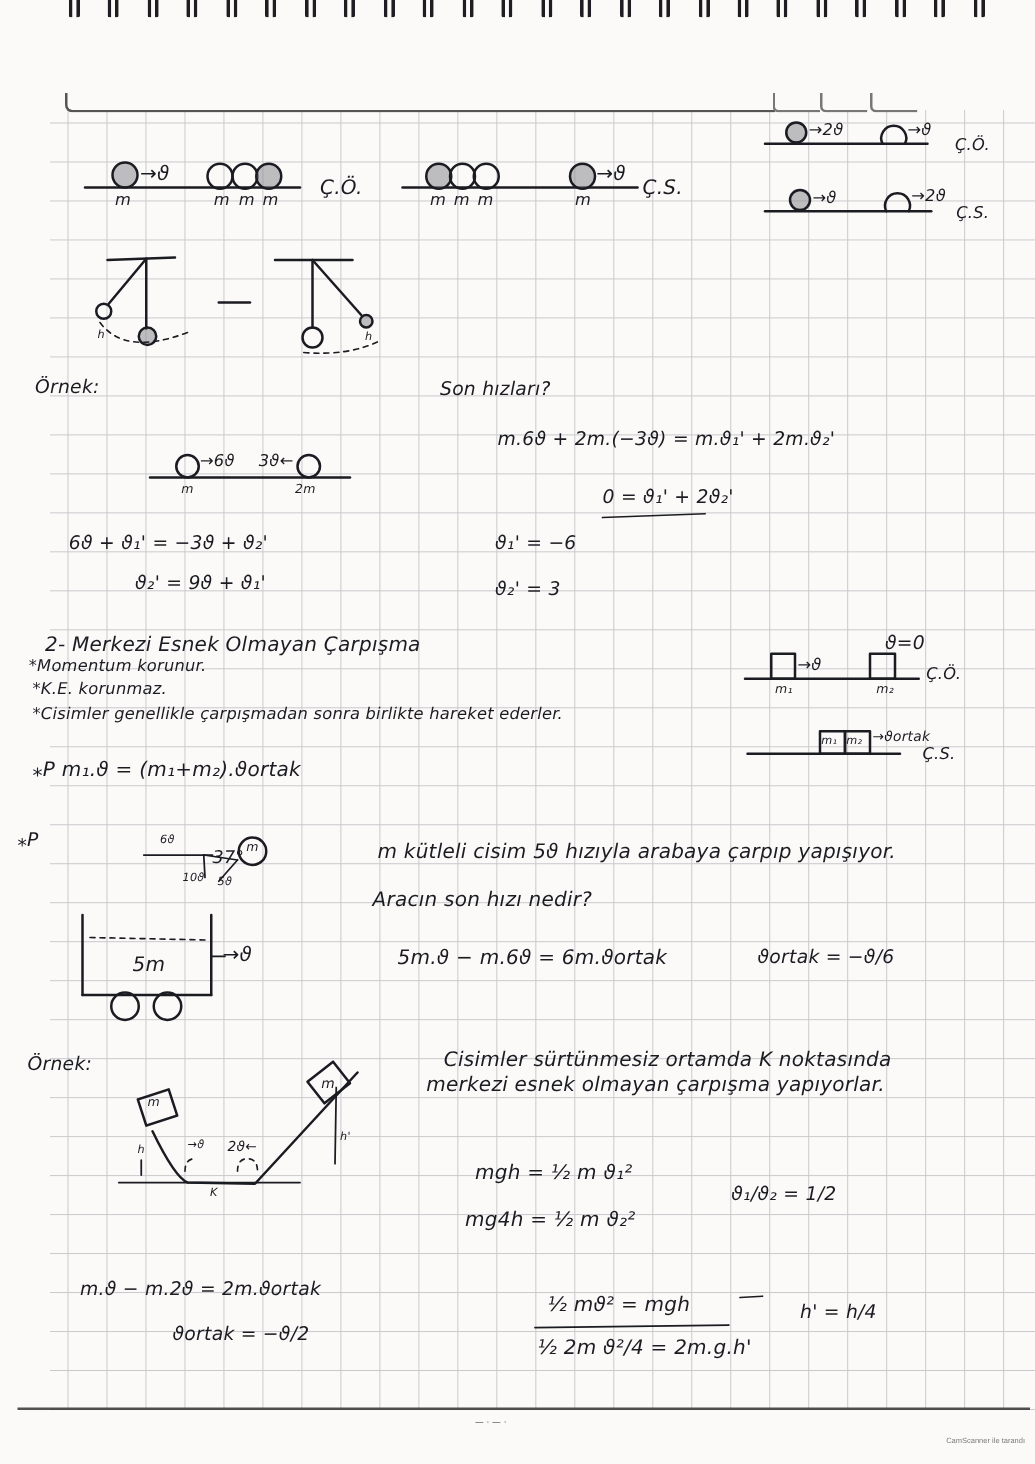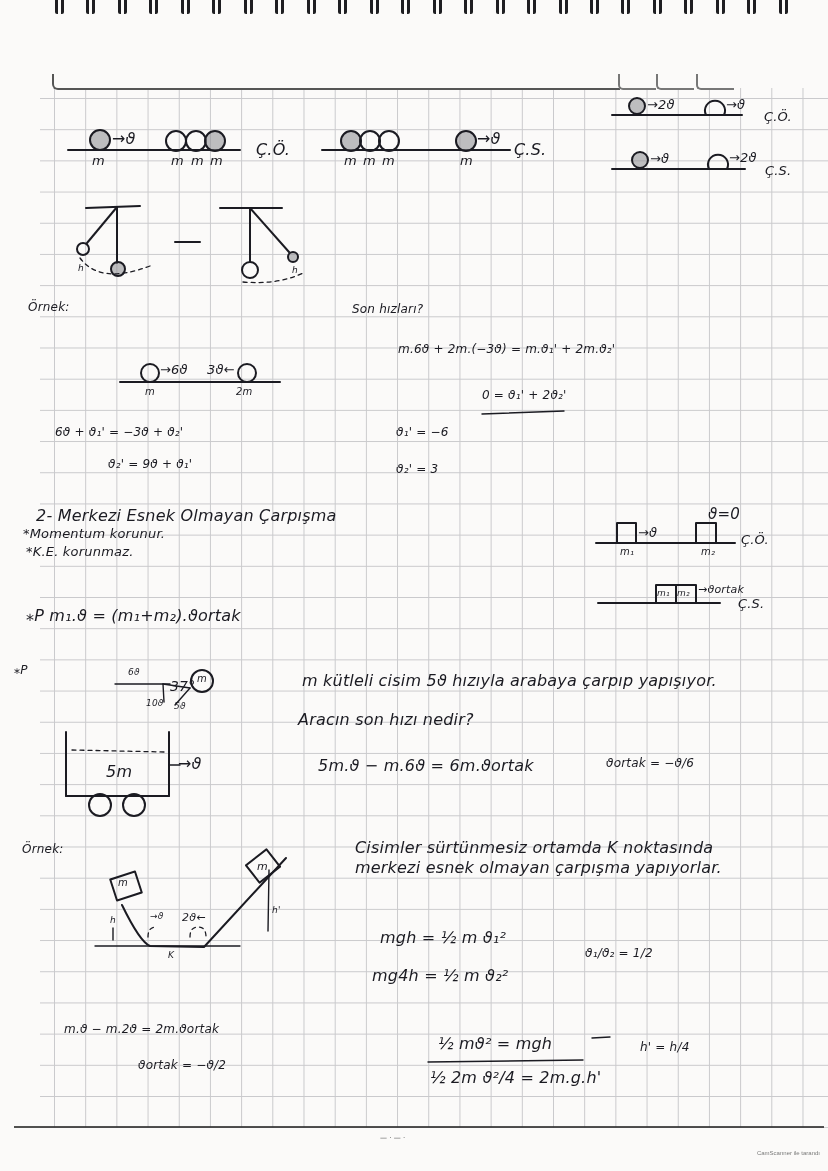--- a/index.html
+++ b/index.html
@@ -34,21 +34,21 @@
   }
   .tab { position:absolute; top:74px; width:36px; height:14px; border-left:2px solid #777; border-bottom:2px solid #777; border-radius:0 0 0 5px; }
   .bottomline { position:absolute; left:14px; top:1126px; width:810px; height:2px; background:#333; opacity:.85; }
   .hw {
     position:absolute; color:#1b1b22; white-space:nowrap;
     font-family: "DejaVu Sans", sans-serif; font-style:italic;
     letter-spacing:0.2px;
   }
   .sm { font-size:13px; }
   .md { font-size:16px; }
-  .lg { font-size:12px; }
+  .lg { font-size:15px; }
   .footer-mark { position:absolute; right:8px; top:1150px; font-size:6px; color:#7a7a7a; font-family:"Liberation Sans", sans-serif; }
   .pageno { position:absolute; left:380px; top:1134px; font-size:7px; color:#444; }
   svg.draw { position:absolute; left:0; top:0; width:828px; height:1171px; }
   svg.draw * { stroke:#1b1b22; fill:none; stroke-width:2; stroke-linecap:round; stroke-linejoin:round; }
   svg.draw .thin { stroke-width:1.4; }
   svg.draw .dash { stroke-dasharray:4 4; stroke-width:1.3; }
   svg.draw .shade { fill:#8a8a8f; fill-opacity:.55; }
 </style>
 </head>
 <body>
@@ -215,20 +215,21 @@
   <div class="hw lg" style="left:398px;top:342px">m.6ϑ + 2m.(−3ϑ) = m.ϑ₁' + 2m.ϑ₂'</div>
   <div class="hw lg" style="left:482px;top:388px">0 = ϑ₁' + 2ϑ₂'</div>
   <div class="hw lg" style="left:55px;top:425px">6ϑ + ϑ₁' = −3ϑ + ϑ₂'</div>
   <div class="hw lg" style="left:108px;top:457px">ϑ₂' = 9ϑ + ϑ₁'</div>
   <div class="hw lg" style="left:396px;top:425px">ϑ₁' = −6</div>
   <div class="hw lg" style="left:396px;top:462px">ϑ₂' = 3</div>
 
   <div class="hw md" style="left:36px;top:506px">2- Merkezi Esnek Olmayan Çarpışma</div>
   <div class="hw sm" style="left:23px;top:526px">*Momentum korunur.</div>
   <div class="hw sm" style="left:26px;top:544px">*K.E. korunmaz.</div>
+  <div class="hw sm" style="left:26px;top:564px">*Cisimler genellikle çarpışmadan sonra birlikte hareket ederler.</div>
   <div class="hw md" style="left:26px;top:606px">⁎P  m₁.ϑ = (m₁+m₂).ϑortak</div>
 
   <div class="hw sm" style="left:638px;top:525px">→ϑ</div>
   <div class="hw sm" style="left:708px;top:505px;font-size:15px">ϑ=0</div>
   <div class="hw sm" style="left:620px;top:546px;font-size:10px">m₁</div>
   <div class="hw sm" style="left:701px;top:546px;font-size:10px">m₂</div>
   <div class="hw sm" style="left:741px;top:532px">Ç.Ö.</div>
   <div class="hw sm" style="left:657px;top:588px;font-size:9px">m₁</div>
   <div class="hw sm" style="left:677px;top:588px;font-size:9px">m₂</div>
   <div class="hw sm" style="left:698px;top:583px;font-size:11px">→ϑortak</div>
@@ -251,21 +252,21 @@
   <div class="hw lg" style="left:22px;top:842px">Örnek:</div>
   <div class="hw sm" style="left:118px;top:877px;font-size:10px">m</div>
   <div class="hw sm" style="left:257px;top:860px;font-size:11px">m</div>
   <div class="hw sm" style="left:110px;top:915px;font-size:9px">h</div>
   <div class="hw sm" style="left:272px;top:905px;font-size:9px">h'</div>
   <div class="hw sm" style="left:150px;top:911px;font-size:9px">→ϑ</div>
   <div class="hw sm" style="left:182px;top:911px;font-size:11px">2ϑ←</div>
   <div class="hw sm" style="left:168px;top:950px;font-size:9px">K</div>
 
   <div class="hw md" style="left:355px;top:838px">Cisimler sürtünmesiz ortamda K noktasında</div>
-  <div class="hw md" style="left:355px;top:858px">merkezi esnek olmayan çarpışma yapıyorlar.</div>
+  <div class="hw md" style="left:341px;top:858px">merkezi esnek olmayan çarpışma yapıyorlar.</div>
   <div class="hw md" style="left:380px;top:928px">mgh = ½ m ϑ₁²</div>
   <div class="hw md" style="left:372px;top:966px">mg4h = ½ m ϑ₂²</div>
   <div class="hw lg" style="left:585px;top:946px">ϑ₁/ϑ₂ = 1/2</div>
 
   <div class="hw lg" style="left:64px;top:1022px">m.ϑ − m.2ϑ = 2m.ϑortak</div>
   <div class="hw lg" style="left:138px;top:1058px">ϑortak = −ϑ/2</div>
 
   <div class="hw md" style="left:438px;top:1034px">½ mϑ² = mgh</div>
   <div class="hw md" style="left:430px;top:1068px">½ 2m ϑ²/4 = 2m.g.h'</div>
   <div class="hw lg" style="left:640px;top:1040px">h' = h/4</div>

